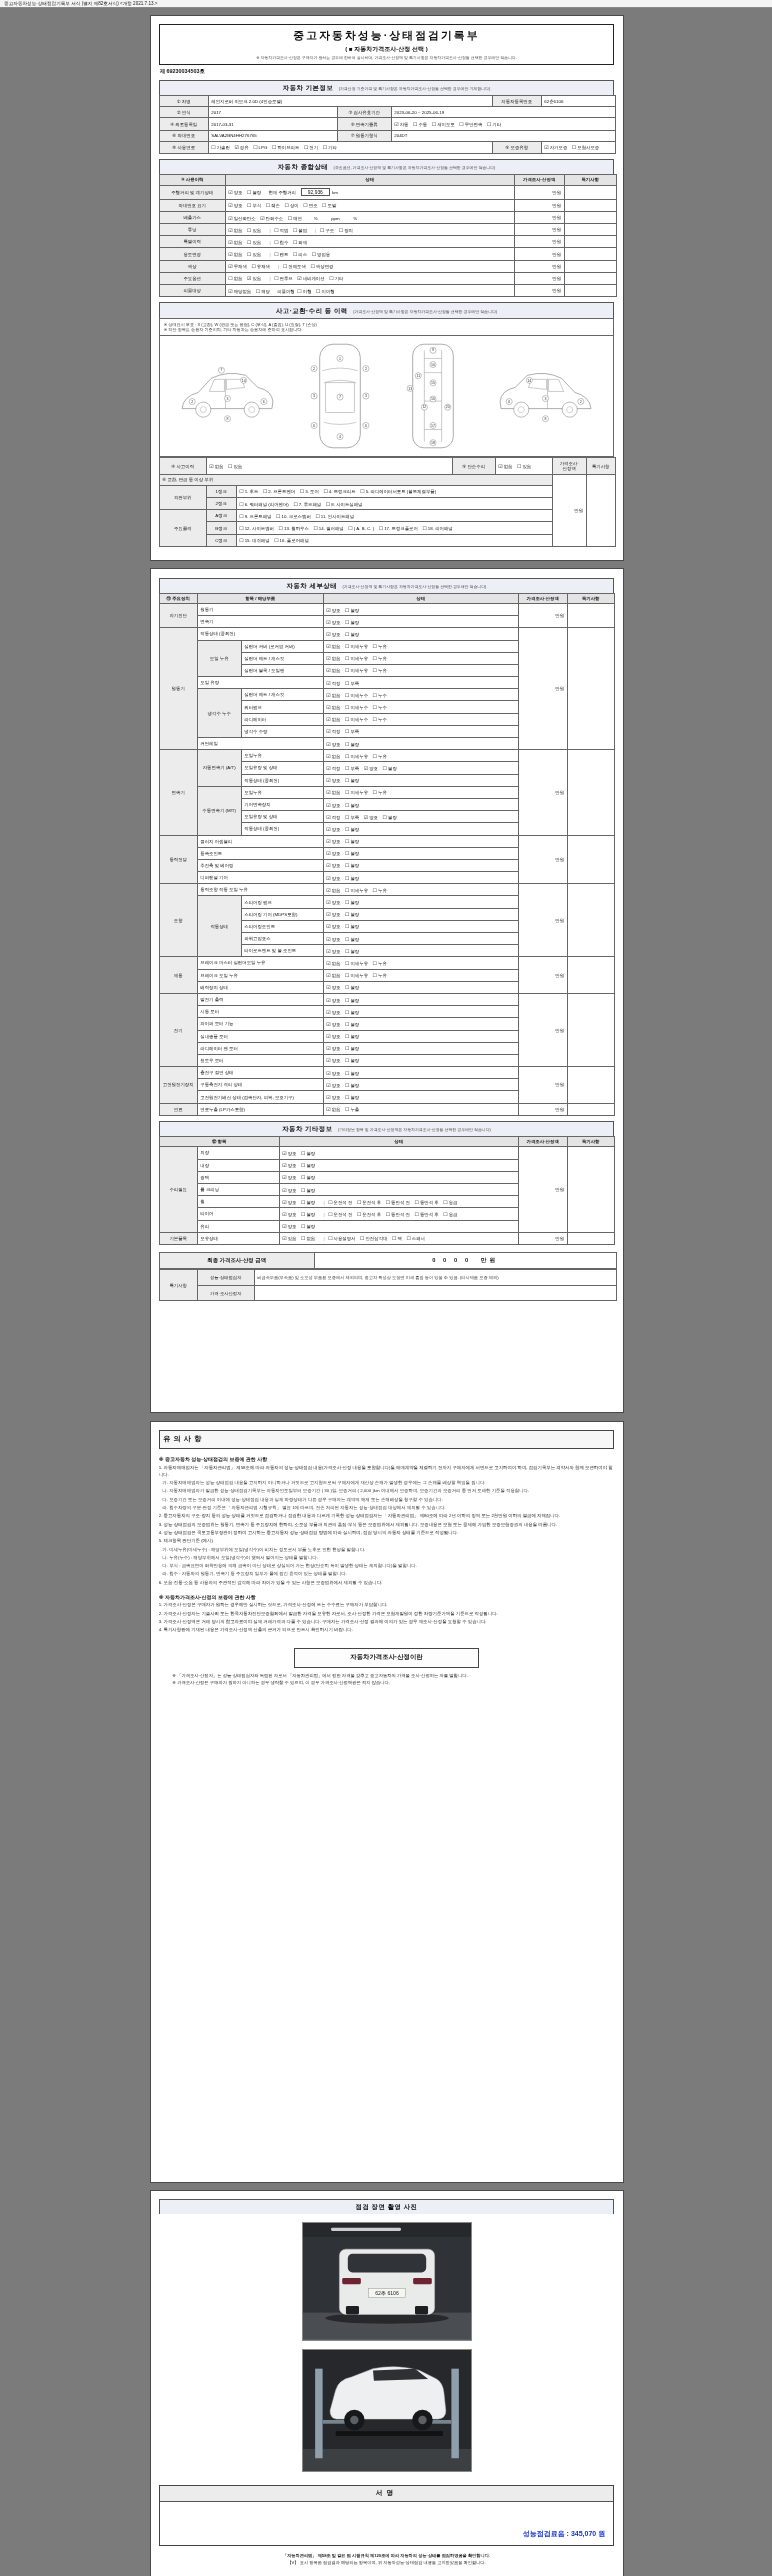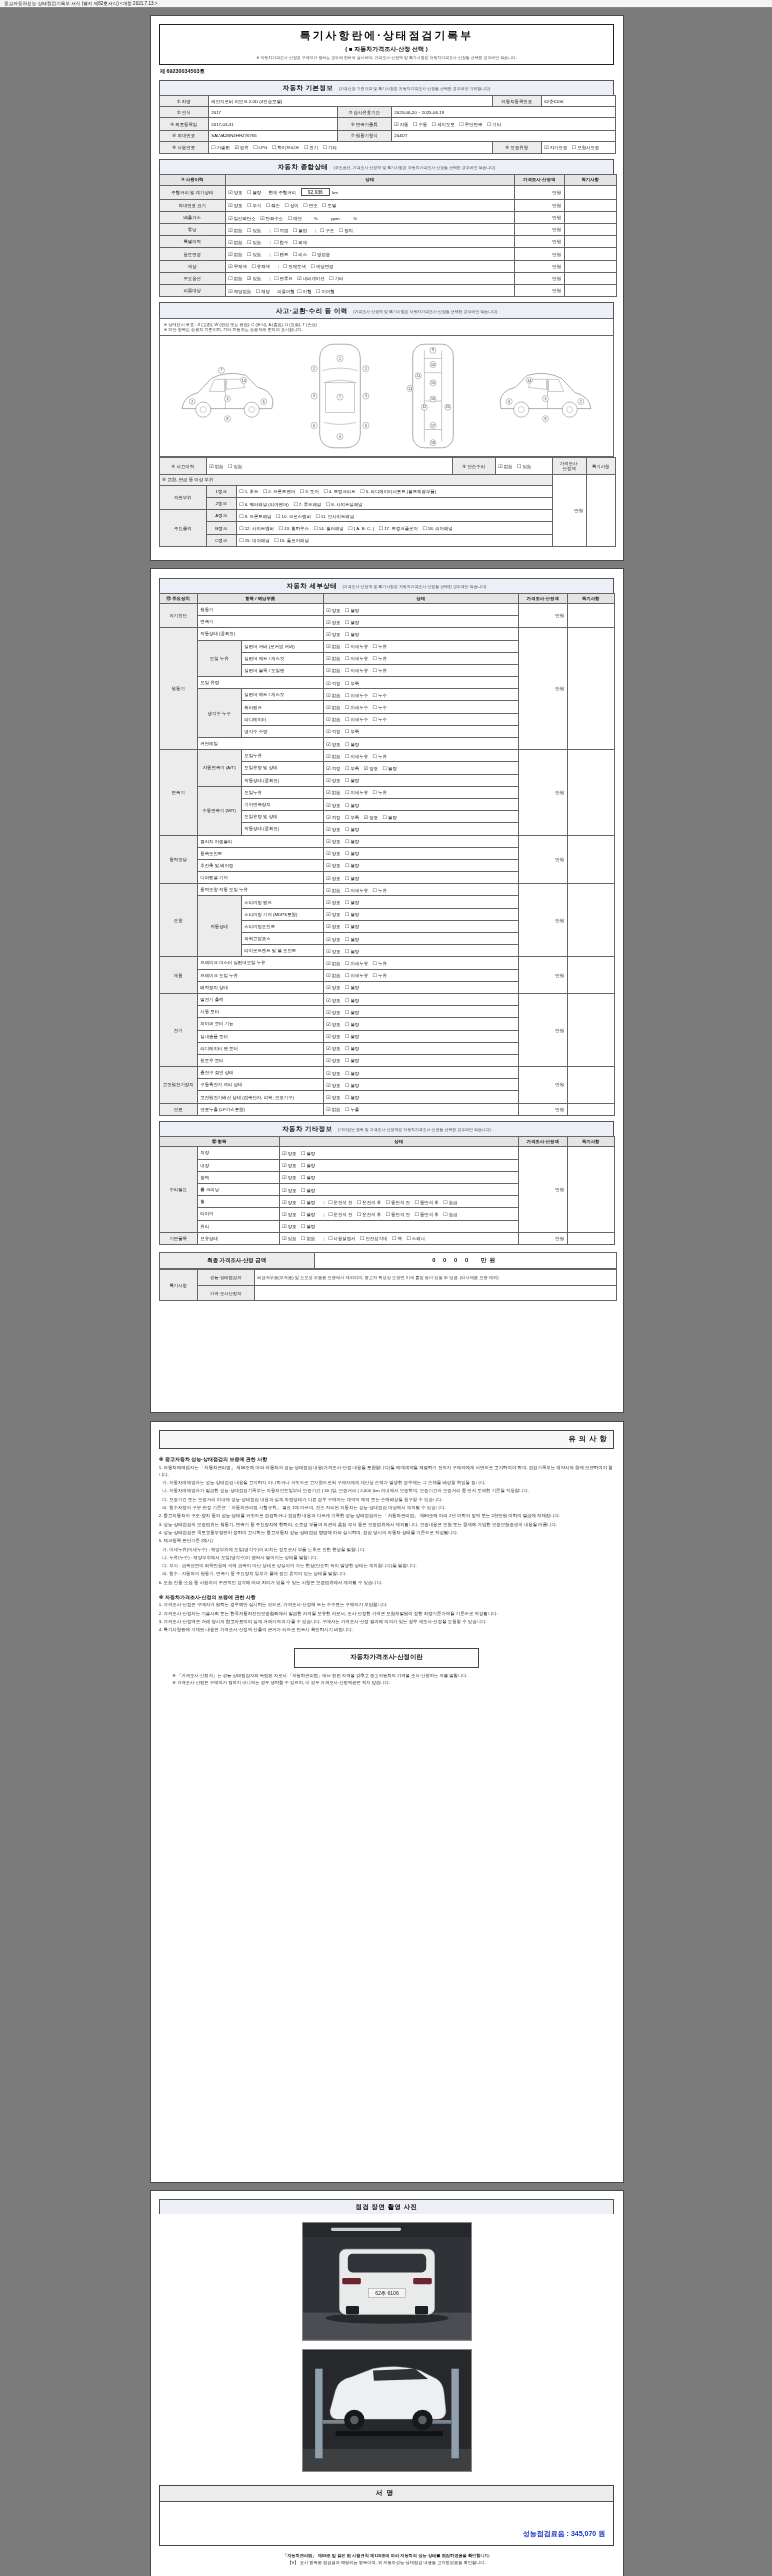--- a/index.html
+++ b/index.html
@@ -29,21 +29,21 @@
 .legendbox{border:0.5px solid #666;border-bottom:none;padding:2.6px 4.1px;font-size:4.1px;color:#333}
 .legendbox div{margin:0.5px 0}
 .diagrams{border:0.5px solid #666;display:flex;justify-content:space-around;align-items:center;padding:4.1px 2.1px;background:#fff}
 .cdg{flex:0 0 auto}
 .final-table td{padding:3.6px 3.1px}
 .final-label{font-weight:bold;font-size:5.4px}
 .final-amount{font-weight:bold;letter-spacing:3.1px;font-size:5.7px;text-align:center}
 .opinion-table td{height:15.5px}
 .who{font-size:4.3px}
 .optext{font-size:4.2px;color:#333}
-.notice-title{text-align:right;font-weight:bold;font-size:7.2px;letter-spacing:3.1px;border:0.8px solid #444;background:#f7f7f7;padding:3.6px;margin-bottom:7.2px}
+.notice-title{text-align:left;font-weight:bold;font-size:7.2px;letter-spacing:3.1px;border:0.8px solid #444;background:#f7f7f7;padding:3.6px;margin-bottom:7.2px}
 .nh{font-weight:bold;font-size:5px;margin:7.2px 0 2.6px}
 .ni{font-size:4.4px;line-height:1.55;margin:1.5px 0;white-space:pre-wrap;color:#222}
 .ni.sub{color:#333}
 .mean-box{width:185px;margin:13.4px auto 5.2px;border:0.8px solid #444;text-align:center;padding:4.6px;font-size:6.4px;font-weight:bold;background:#fdfdfd}
 .mean-lines{font-size:4.3px;line-height:1.6;width:94%;margin:0 auto;color:#222}
 .photo-wrap{display:flex;flex-direction:column;align-items:center;gap:8.2px;margin-top:8.2px}
 .photo{width:170px;border:0.5px solid #888;display:block}
 .sign-box{border:0.8px solid #444;margin-top:12.4px}
 .sign-head{background:#ececec;border-bottom:0.5px solid #555;text-align:center;font-weight:bold;font-size:6.7px;letter-spacing:4.1px;padding:3.1px}
 .sign-area{min-height:43px;position:relative}
@@ -51,21 +51,21 @@
 .fineprint{margin-top:6.2px;text-align:center;font-size:4.2px;line-height:1.7;color:#222}
 .fineprint .b1{font-weight:bold}
 </style>
 </head>
 <body>
 
 <div class="topbar"><span>중고자동차성능·상태점검기록부 서식 (별지 제82호서식) &lt;개정 2021.7.13.&gt;</span></div>
 
 <div class="page" id="p1">
   <div class="titlebox">
-    <div class="doc-title">특기사항란에·상태점검기록부</div>
+    <div class="doc-title">중고자동차성능·상태점검기록부</div>
     <div class="doc-sub">( ■ 자동차가격조사·산정 선택 )</div>
     <div class="doc-note">※ 자동차가격조사·산정은 구매자가 원하는 경우에 한하여 실시하며, 가격조사·산정액 및 특기사항은 자동차가격조사·산정을 선택한 경우에만 적습니다.</div>
   </div>
   <div class="doc-no">제 69230034503호</div>
 
   <div class="sec-head">
     <b>자동차 기본정보</b>
     <span class="sn">(가격산정 기준가격 및 특기사항은 자동차가격조사·산정을 선택한 경우에만 기재합니다)</span>
   </div>
   <table>

